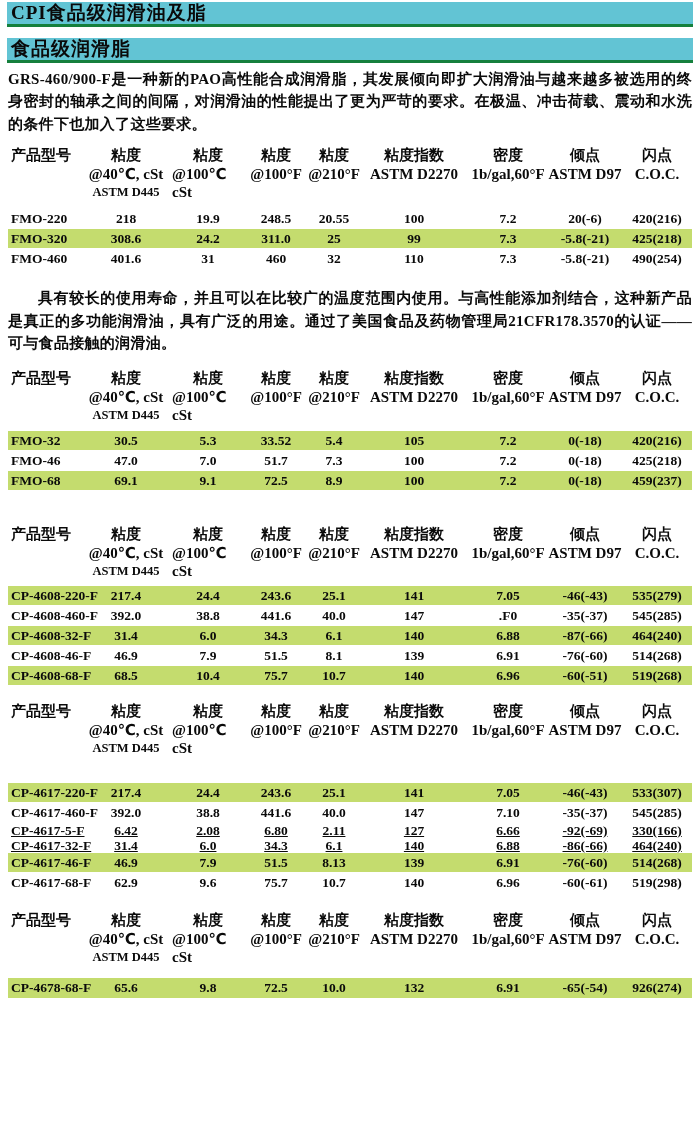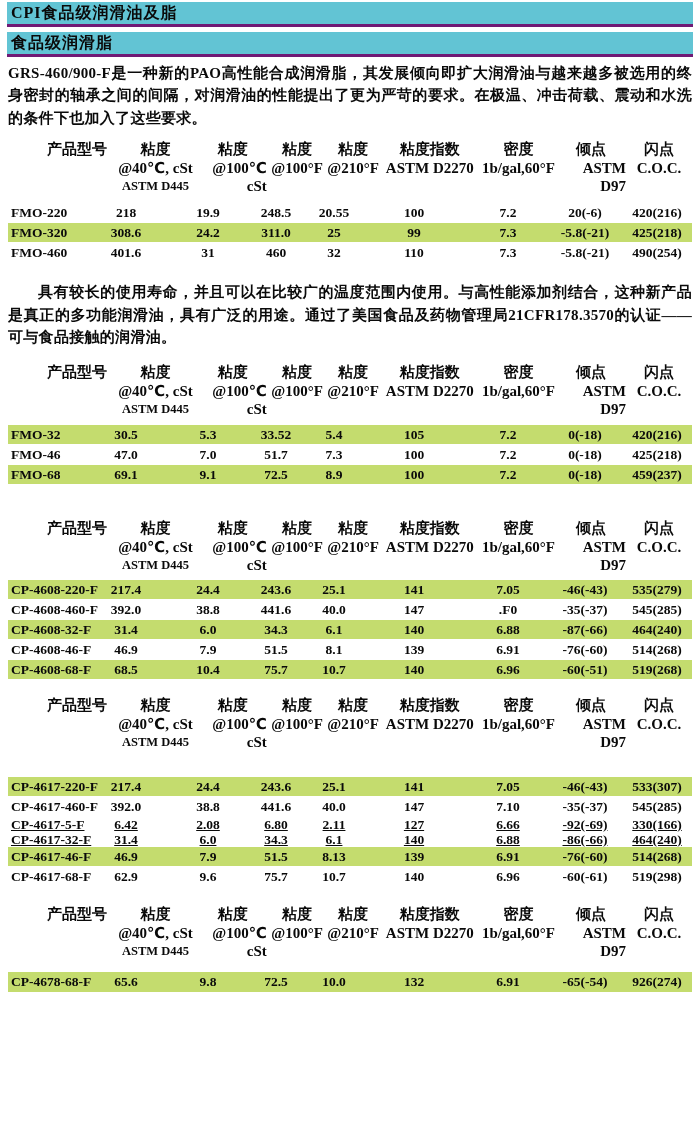--- a/index.html
+++ b/index.html
@@ -6,37 +6,37 @@
   body{
     width:700px;height:1134px;background:#ffffff;color:#0a0a0a;
     font-family:"Liberation Serif","DejaVu Sans",serif;
     font-weight:bold;overflow:hidden;
   }
   .page{padding:2px 7px 0 7px;}
 
   
   .section-bar{
     background:#62C4D4;
-    border-bottom:3px solid #701a75;
+    border-bottom:3px solid #15803d;
     padding:0 4px 1px 4px;
-    font-size:16px;line-height:21px;letter-spacing:1px;
+    font-size:19px;line-height:21px;letter-spacing:1px;
   }
-  .bar2{margin-top:5px;}
+  .bar2{margin-top:11px;}
 
   
   .para{
     font-size:15px;line-height:22.4px;text-align:justify;
     margin:5px 1px 0 1px;letter-spacing:0.3px;
   }
   .para-indent{text-indent:2em;margin-top:19px;}
 
   
   .dtable{margin:0 1px;}
-  .thead{display:flex;margin-top:14px;margin-left:36px;}
-  .hcell{display:flex;flex-direction:column;align-items:center;text-align:right;}
+  .thead{display:flex;margin-top:14px;}
+  .hcell{display:flex;flex-direction:column;align-items:center;text-align:left;}
   .hlabel{font-size:15px;line-height:20px;}
   .hsub{font-size:15px;line-height:18px;}
   .hsub2{font-size:12.5px;line-height:18px;}
   .tbody{margin-top:6px;}
   .trow{display:flex;align-items:center;height:19px;margin-bottom:1px;}
   .trow.hl{background:#C4DC6E;}
   .tcell{font-size:13.5px;text-align:center;white-space:nowrap;}
 
   
   .c0{width:72px;text-align:left;align-items:flex-start;padding-left:3px;box-sizing:border-box;}

